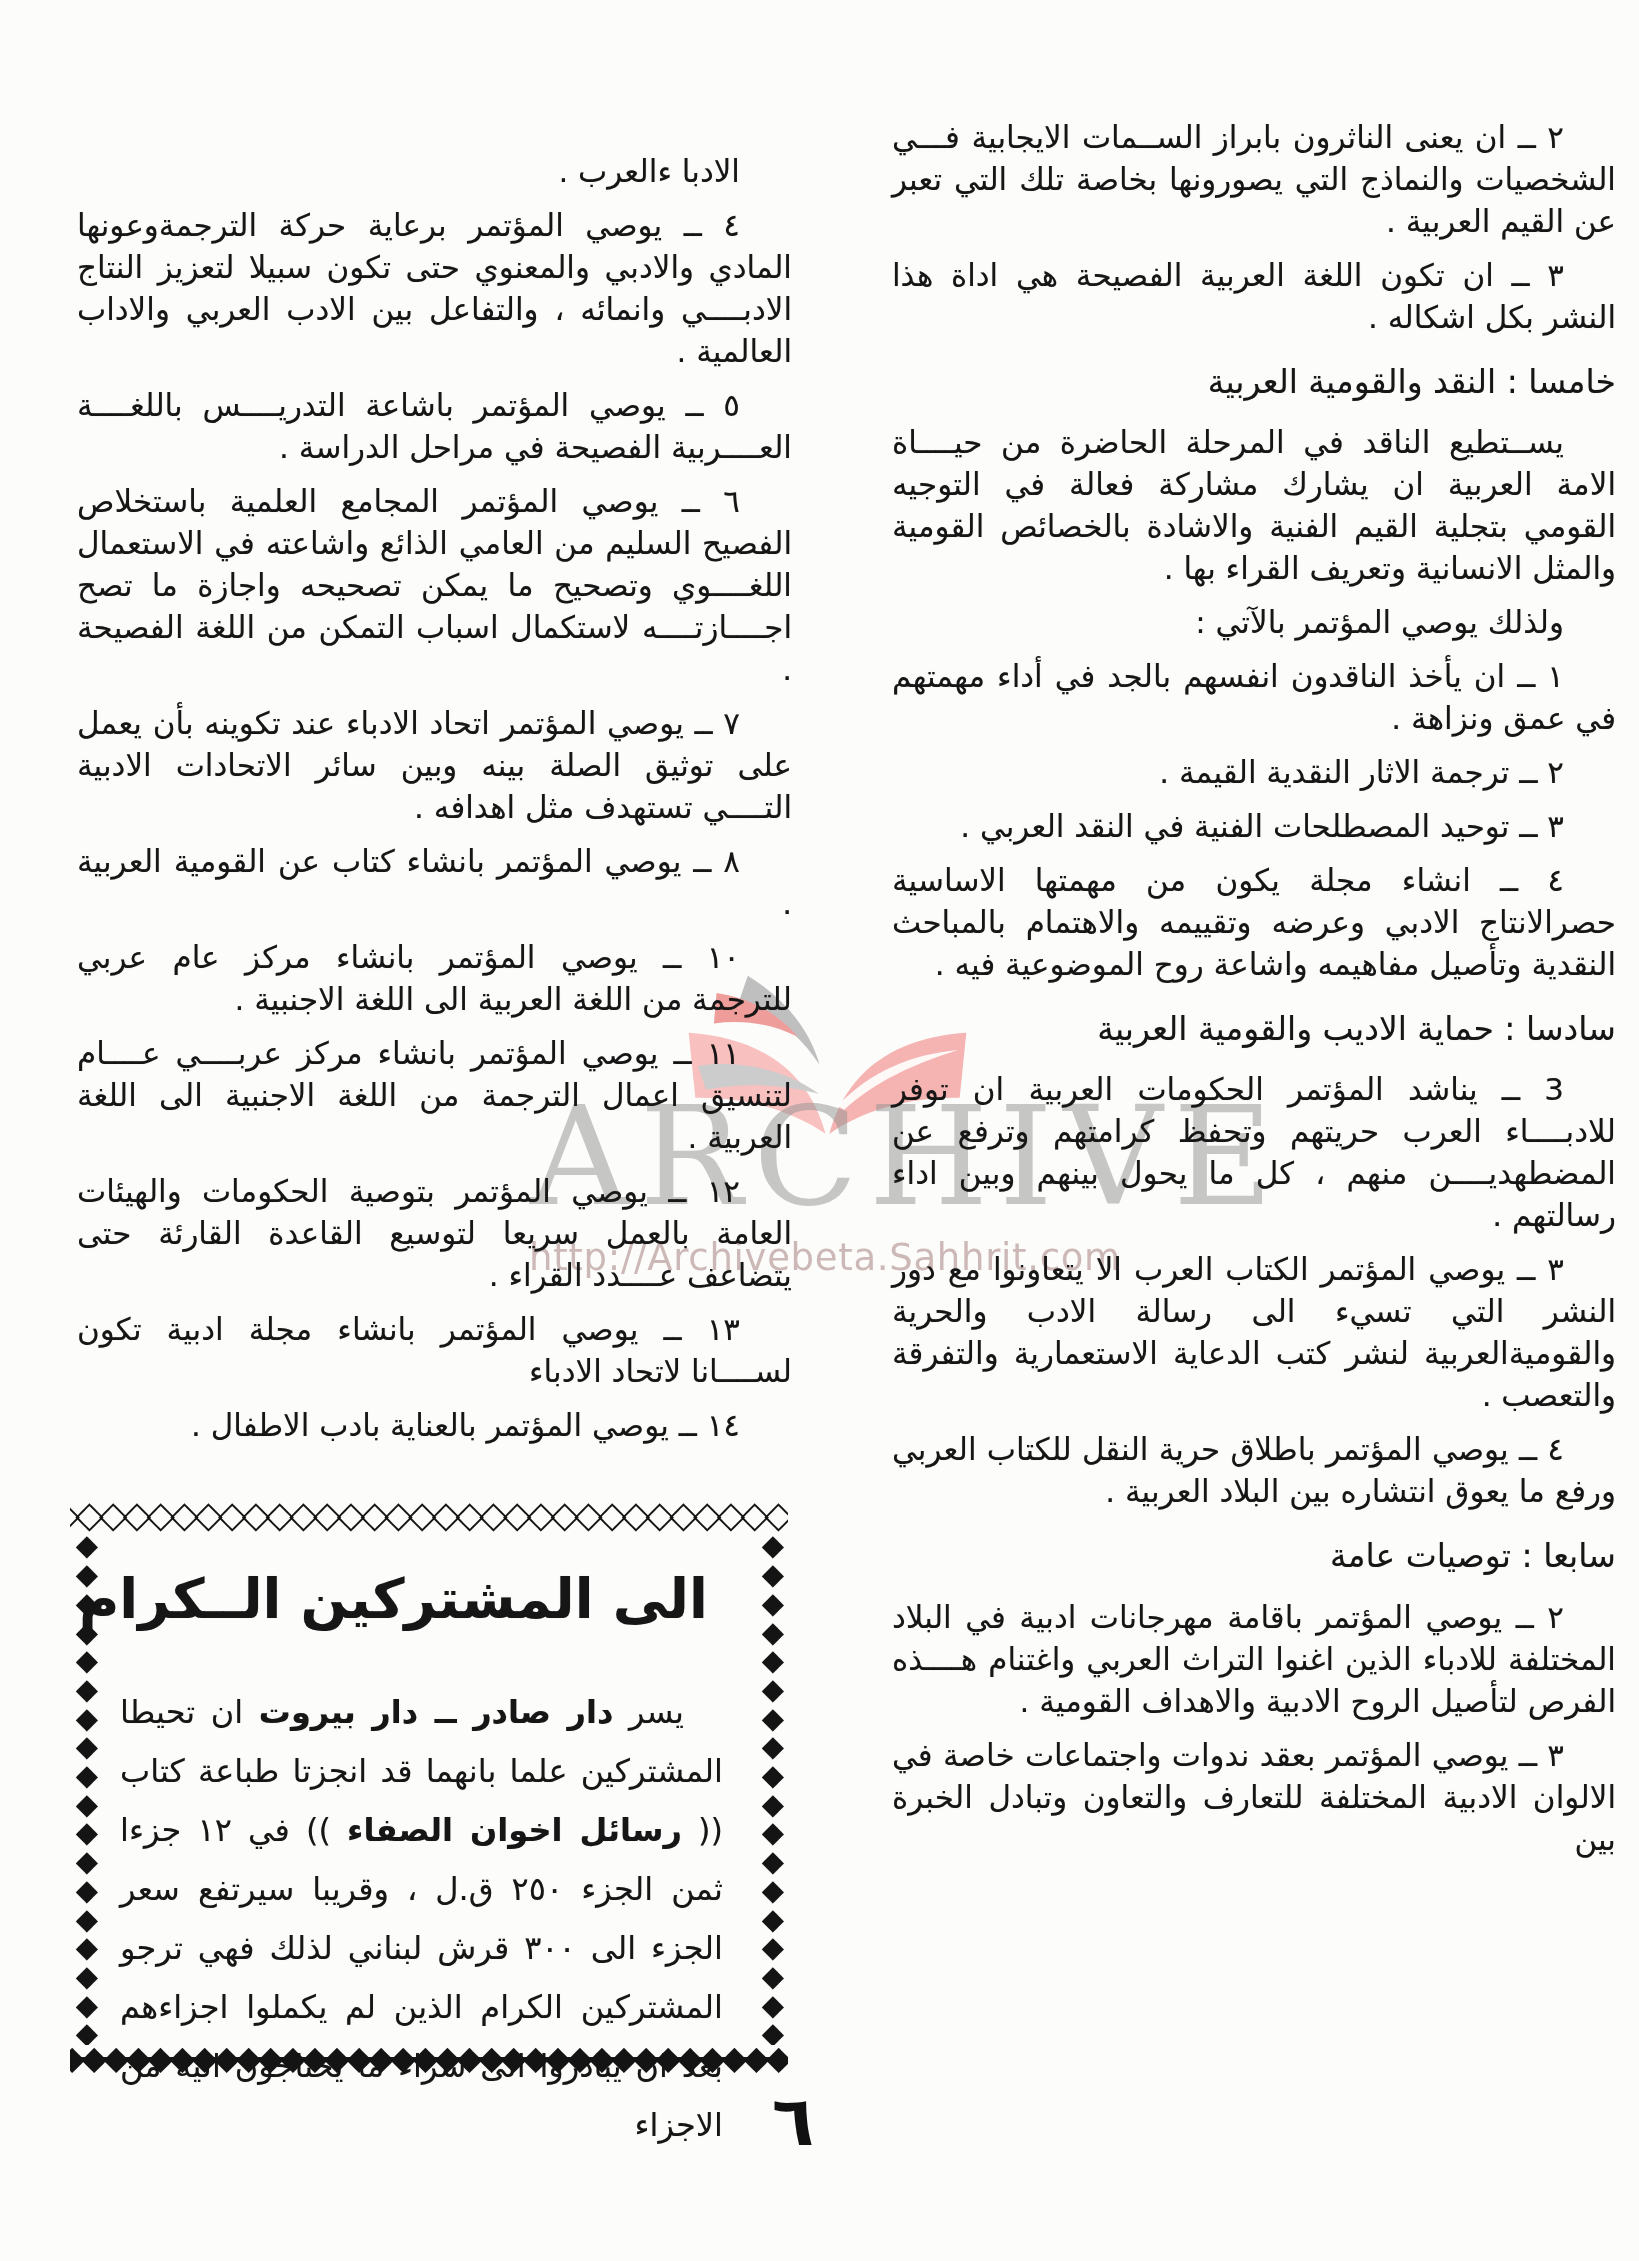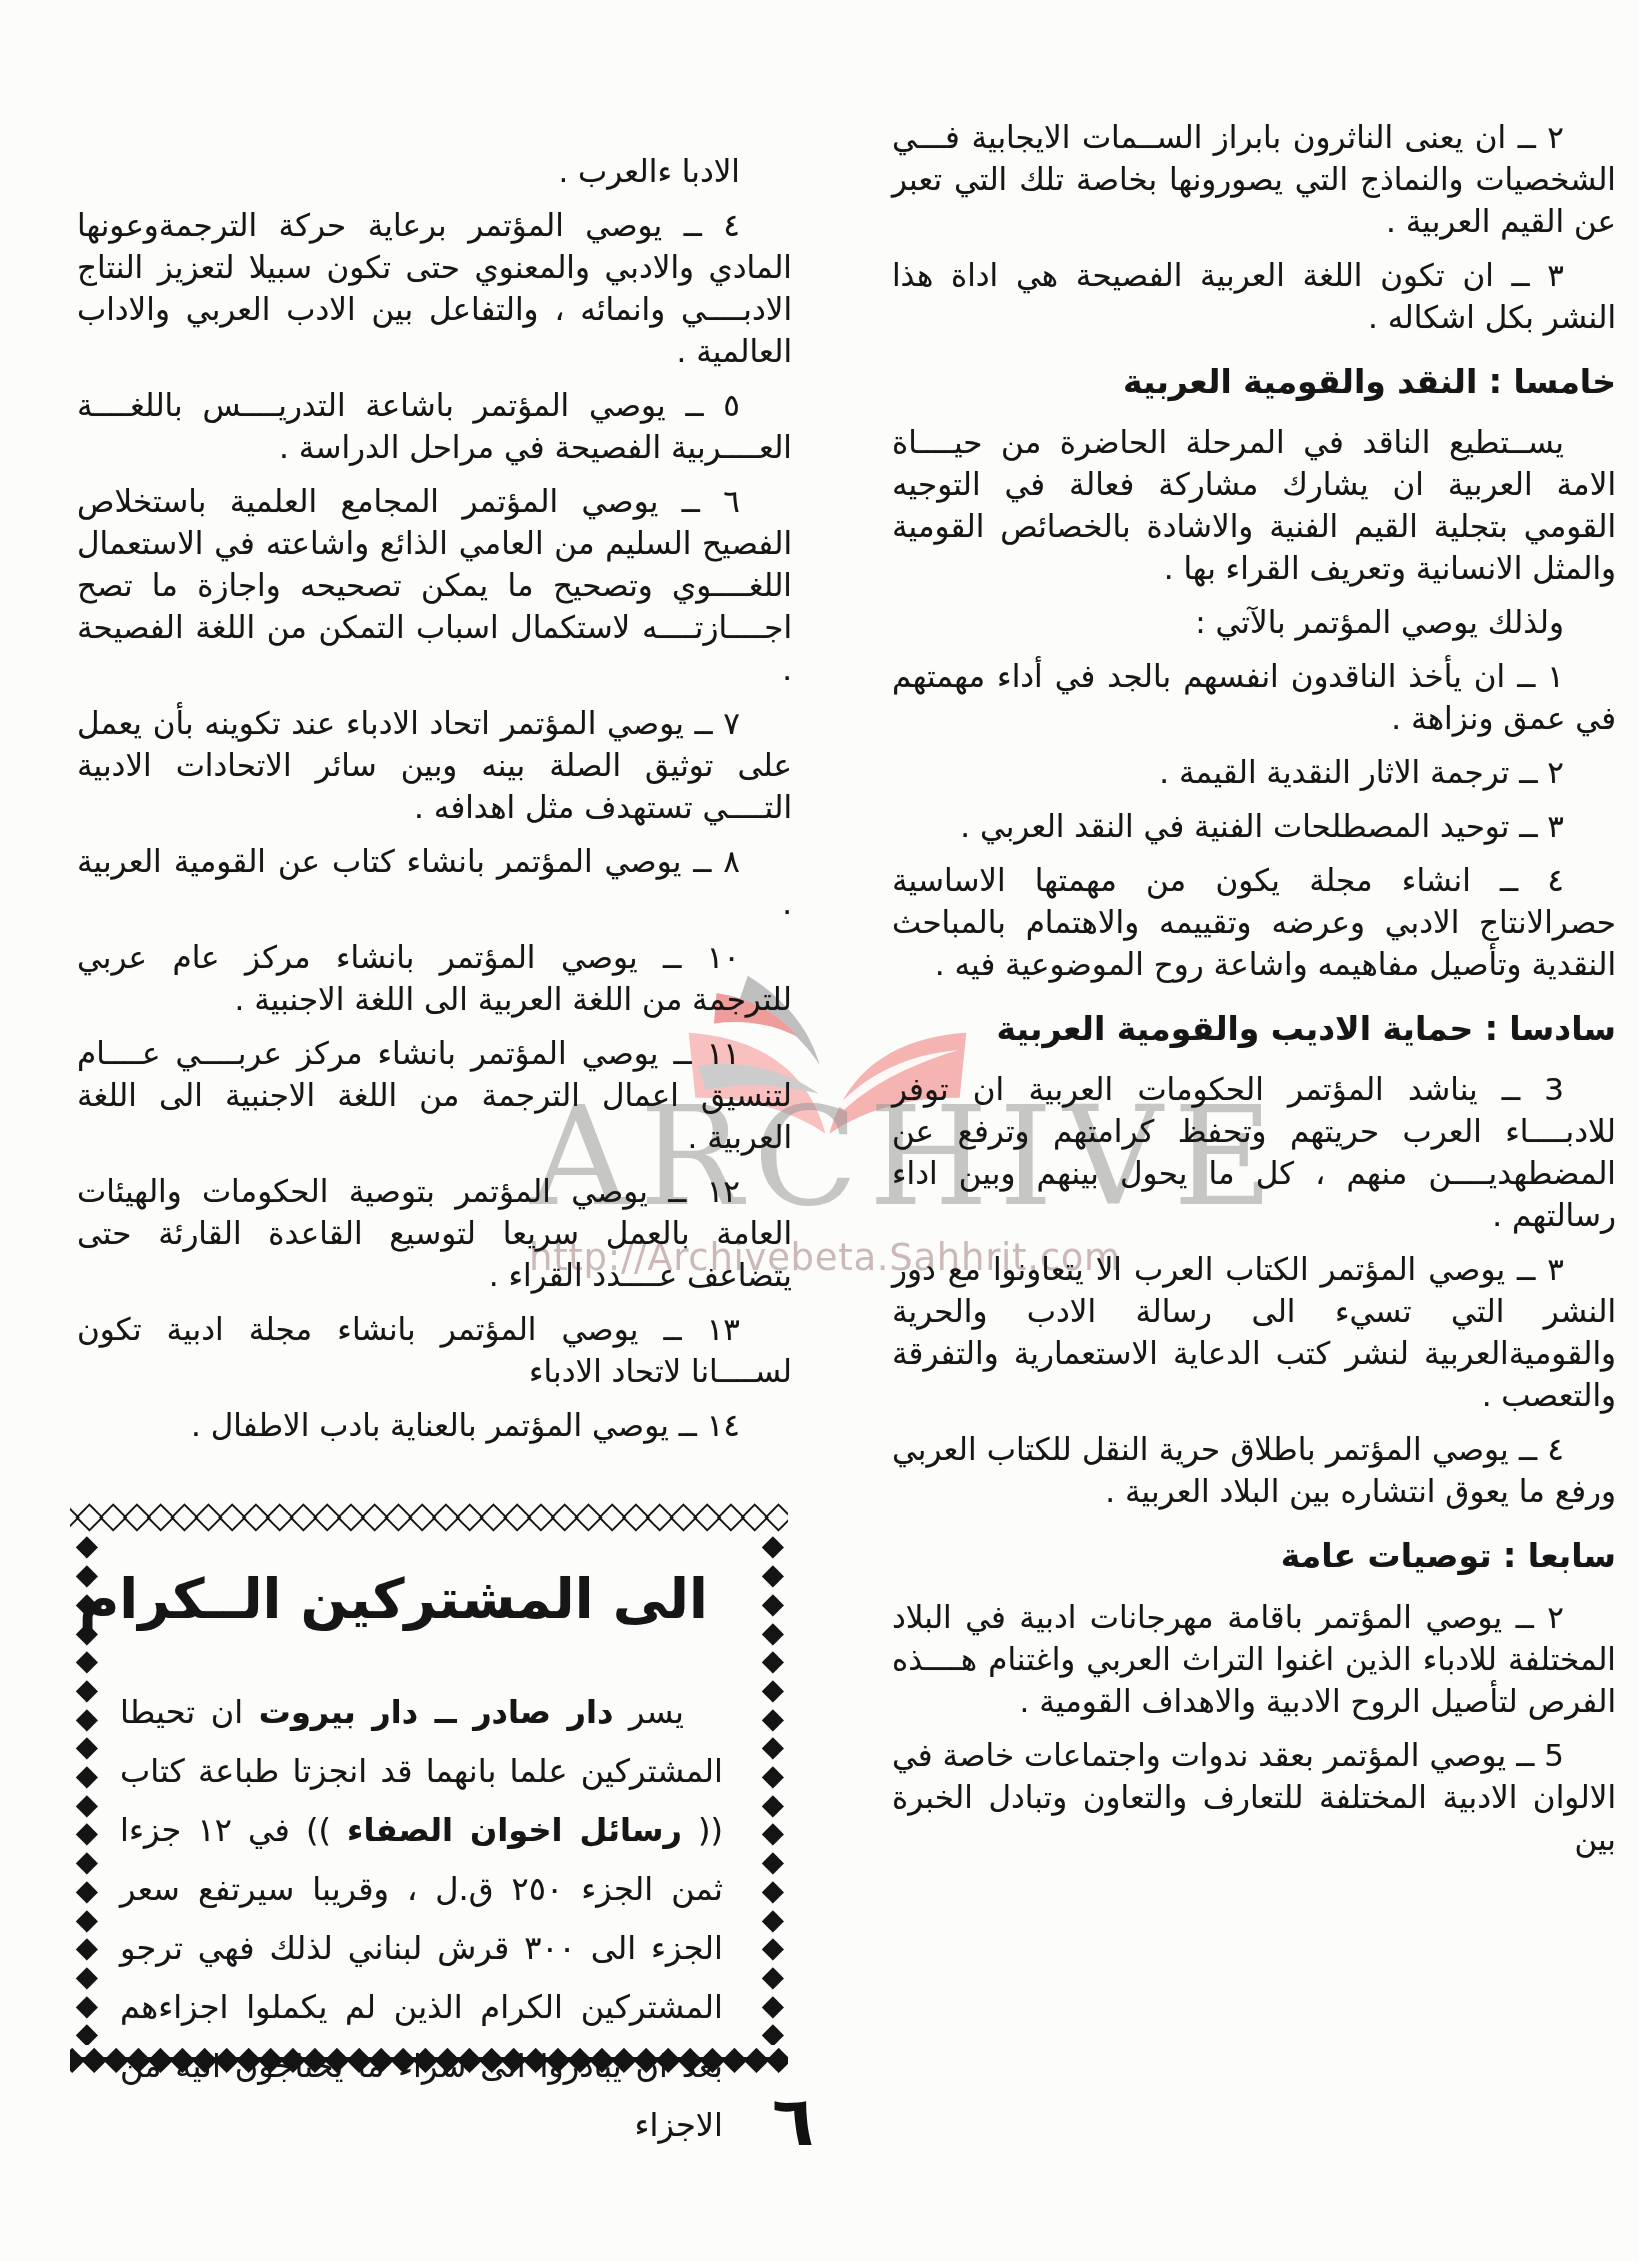--- a/index.html
+++ b/index.html
@@ -37,21 +37,21 @@
     position:absolute;z-index:1;
     direction:rtl;
     text-align:justify;
     font-size:31px;line-height:42px;
     text-shadow:0 0 0.7px rgba(0,0,0,0.35);
   }
   .col-right{left:892px;top:116px;width:724px;}
   .col-left{left:77px;top:150px;width:715px;}
   .col [data-kind]{margin:0 0 12px;text-indent:52px;}
   .col [data-kind="h"]{
-    font-weight:bold;text-indent:0;
+    font-weight:normal;text-indent:0;
     margin:22.6px 0 18.6px;
     font-size:33px;
   }
   
   .sub-box{
     position:absolute;z-index:1;
     left:79px;top:1498px;width:693px;height:576px;
     direction:rtl;
   }
   .diamond-border{position:absolute;color:#141414;overflow:hidden;white-space:nowrap;}
@@ -117,21 +117,21 @@
       <p data-kind="p">١ ــ ان يأخذ الناقدون انفسهم بالجد في أداء مهمتهم في عمق ونزاهة .</p>
       <p data-kind="p">٢ ــ ترجمة الاثار النقدية القيمة .</p>
       <p data-kind="p">٣ ــ توحيد المصطلحات الفنية في النقد العربي .</p>
       <p data-kind="p">٤ ــ انشاء مجلة يكون من مهمتها الاساسية حصرالانتاج الادبي وعرضه وتقييمه والاهتمام بالمباحث النقدية وتأصيل مفاهيمه واشاعة روح الموضوعية فيه .</p>
       <p data-kind="h">سادسا : حماية الاديب والقومية العربية</p>
       <p data-kind="p">3 ــ يناشد المؤتمر الحكومات العربية ان توفر للادبــــاء العرب حريتهم وتحفظ كرامتهم وترفع عن المضطهديــــن منهم ، كل ما يحول بينهم وبين اداء رسالتهم .</p>
       <p data-kind="p">٣ ــ يوصي المؤتمر الكتاب العرب الا يتعاونوا مع دور النشر التي تسيء الى رسالة الادب والحرية والقوميةالعربية لنشر كتب الدعاية الاستعمارية والتفرقة والتعصب .</p>
       <p data-kind="p">٤ ــ يوصي المؤتمر باطلاق حرية النقل للكتاب العربي ورفع ما يعوق انتشاره بين البلاد العربية .</p>
       <p data-kind="h">سابعا : توصيات عامة</p>
       <p data-kind="p">٢ ــ يوصي المؤتمر باقامة مهرجانات ادبية في البلاد المختلفة للادباء الذين اغنوا التراث العربي واغتنام هــــذه الفرص لتأصيل الروح الادبية والاهداف القومية .</p>
-      <p data-kind="p">5 ــ يوصي المؤتمر بعقد ندوات واجتماعات خاصة في الالوان الادبية المختلفة للتعارف والتعاون وتبادل الخبرة بين</p>
+      <p data-kind="p">٣ ــ يوصي المؤتمر بعقد ندوات واجتماعات خاصة في الالوان الادبية المختلفة للتعارف والتعاون وتبادل الخبرة بين</p>
     </div>
 
   <div class="col col-left">
 
   <p data-kind="p">الادبا ءالعرب .</p>
       <p data-kind="p">٤ ــ يوصي المؤتمر برعاية حركة الترجمةوعونها المادي والادبي والمعنوي حتى تكون سبيلا لتعزيز النتاج الادبــــي وانمائه ، والتفاعل بين الادب العربي والاداب العالمية .</p>
       <p data-kind="p">٥ ــ يوصي المؤتمر باشاعة التدريــــس باللغــــة العــــربية الفصيحة في مراحل الدراسة .</p>
       <p data-kind="p">٦ ــ يوصي المؤتمر المجامع العلمية باستخلاص الفصيح السليم من العامي الذائع واشاعته في الاستعمال اللغــــوي وتصحيح ما يمكن تصحيحه واجازة ما تصح اجــــازتــــه لاستكمال اسباب التمكن من اللغة الفصيحة .</p>
       <p data-kind="p">٧ ــ يوصي المؤتمر اتحاد الادباء عند تكوينه بأن يعمل على توثيق الصلة بينه وبين سائر الاتحادات الادبية التــــي تستهدف مثل اهدافه .</p>
       <p data-kind="p">٨ ــ يوصي المؤتمر بانشاء كتاب عن القومية العربية .</p>

